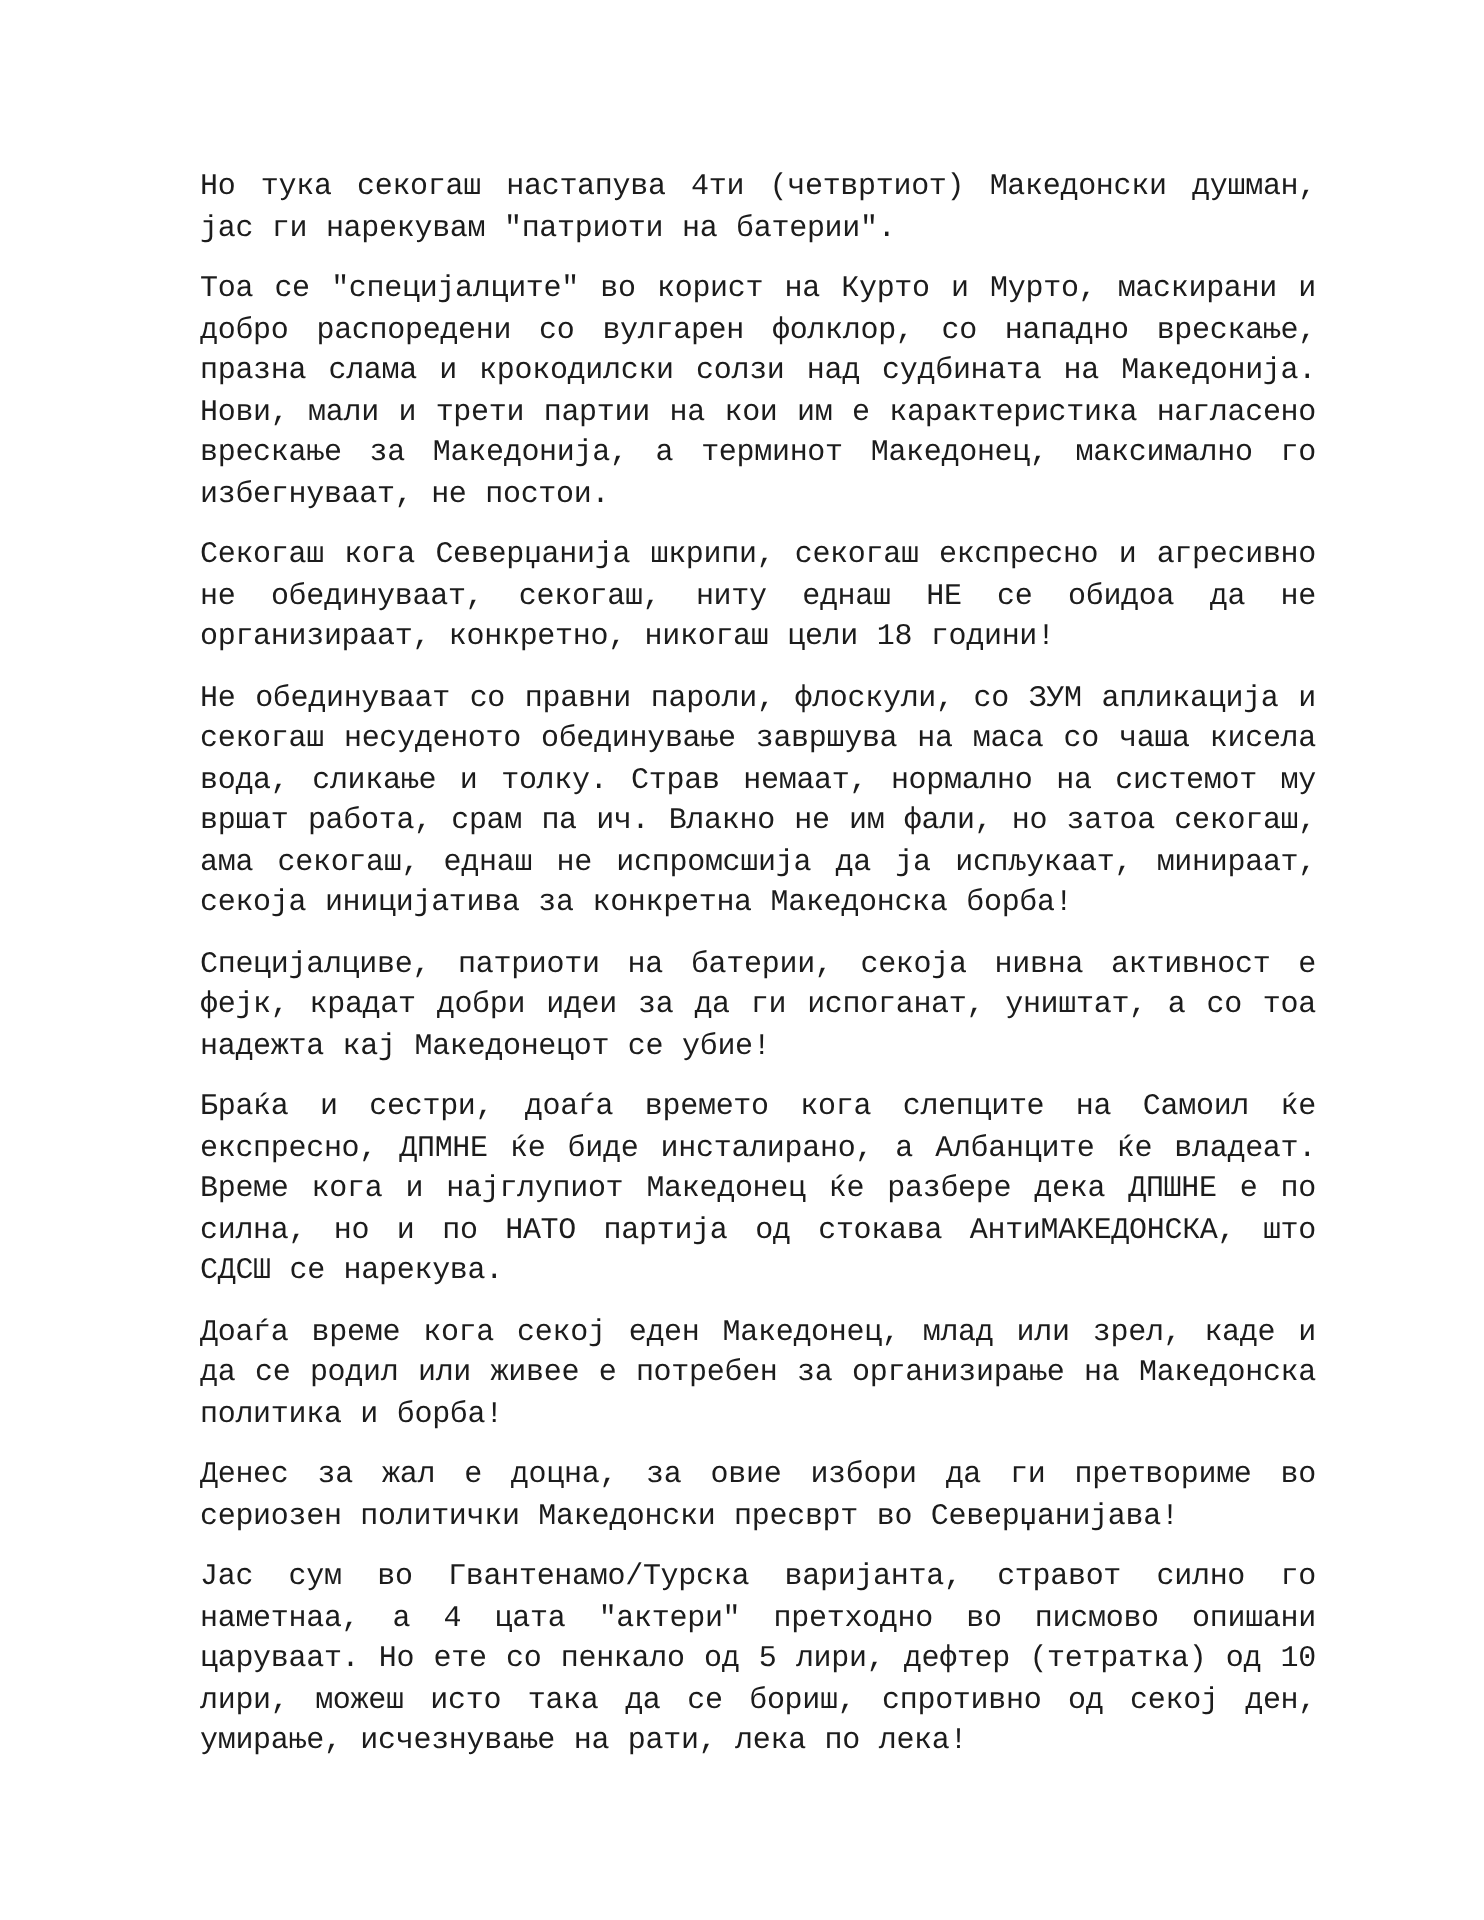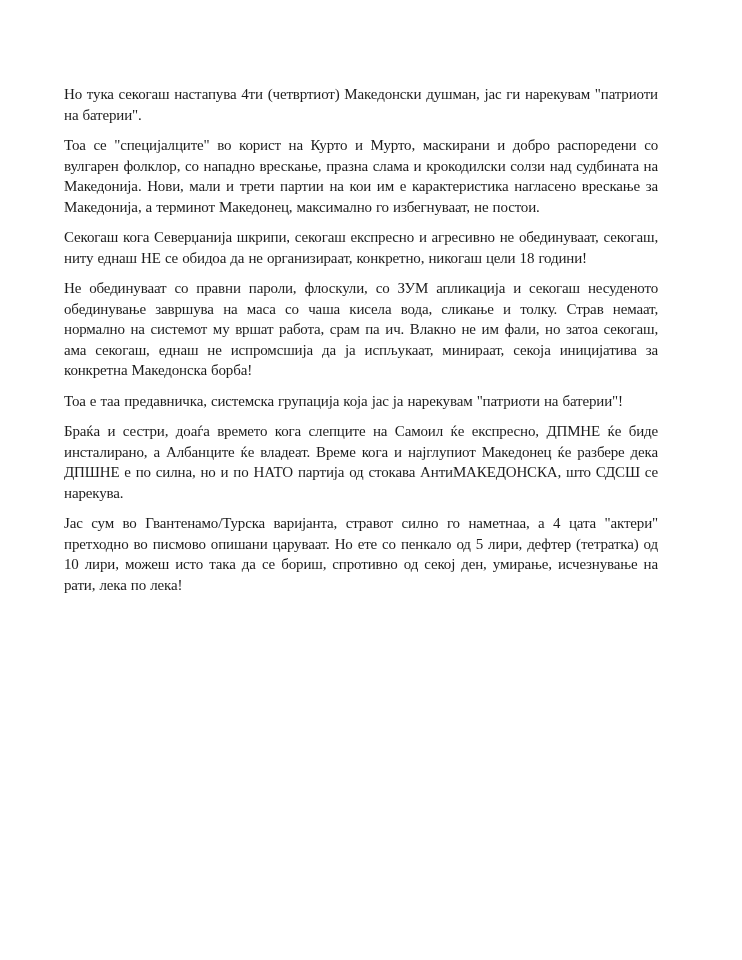--- a/index.html
+++ b/index.html
@@ -9,38 +9,40 @@
   }
   body {
     width: 742px;
     height: 960px;
     overflow: hidden;
   }
   .page {
     box-sizing: border-box;
     width: 742px;
     height: 960px;
-    padding: 84px 84px 0 64px;
+    padding: 84px 84px 0 100px;
     background: #ffffff;
-    font-family: Liberation Serif, serif;
+    font-family: Liberation Mono, monospace;
     font-size: 15px;
     line-height: 20.5px;
     letter-spacing: -0.15px;
     color: #1c1c1c;
     text-align: justify;
   }
   .page p {
     margin: 0 0 10px 0;
     word-spacing: 0.5px;
   }
 </style>
 </head>
 <body>
 
 <div class="page">
   <p>Но тука секогаш настапува 4ти (четвртиот) Македонски душман, јас ги нарекувам "патриоти на батерии".</p>
   <p>Тоа се "специјалците" во корист на Курто и Мурто, маскирани и добро распоредени со вулгарен фолклор, со нападно врескање, празна слама и крокодилски солзи над судбината на Македонија. Нови, мали и трети партии на кои им е карактеристика нагласено врескање за Македонија, а терминот Македонец, максимално го избегнуваат, не постои.</p>
   <p>Секогаш кога Северџанија шкрипи, секогаш експресно и агресивно не обединуваат, секогаш, ниту еднаш НЕ се обидоа да не организираат, конкретно, никогаш цели 18 години!</p>
   <p>Не обединуваат со правни пароли, флоскули, со ЗУМ апликација и секогаш несуденото обединување завршува на маса со чаша кисела вода, сликање и толку. Страв немаат, нормално на системот му вршат работа, срам па ич. Влакно не им фали, но затоа секогаш, ама секогаш, еднаш не испромсшија да ја испљукаат, минираат, секоја иницијатива за конкретна Македонска борба!</p>
-  <p>Тоа е таа предавничка, системска групација која јас ја нарекувам "патриоти на батерии"!</p>
+  <p>Специјалциве, патриоти на батерии, секоја нивна активност е фејк, крадат добри идеи за да ги испоганат, уништат, а со тоа надежта кај Македонецот се убие!</p>
   <p>Браќа и сестри, доаѓа времето кога слепците на Самоил ќе експресно, ДПМНЕ ќе биде инсталирано, а Албанците ќе владеат. Време кога и најглупиот Македонец ќе разбере дека ДПШНЕ е по силна, но и по НАТО партија од стокава АнтиМАКЕДОНСКА, што СДСШ се нарекува.</p>
+  <p>Доаѓа време кога секој еден Македонец, млад или зрел, каде и да се родил или живее е потребен за организирање на Македонска политика и борба!</p>
+  <p>Денес за жал е доцна, за овие избори да ги претвориме во сериозен политички Македонски пресврт во Северџанијава!</p>
   <p>Јас сум во Гвантенамо/Турска варијанта, стравот силно го наметнаа, а 4 цата "актери" претходно во писмово опишани царуваат. Но ете со пенкало од 5 лири, дефтер (тетратка) од 10 лири, можеш исто така да се бориш, спротивно од секој ден, умирање, исчезнување на рати, лека по лека!</p>
 </div>
 
 </body></html>

